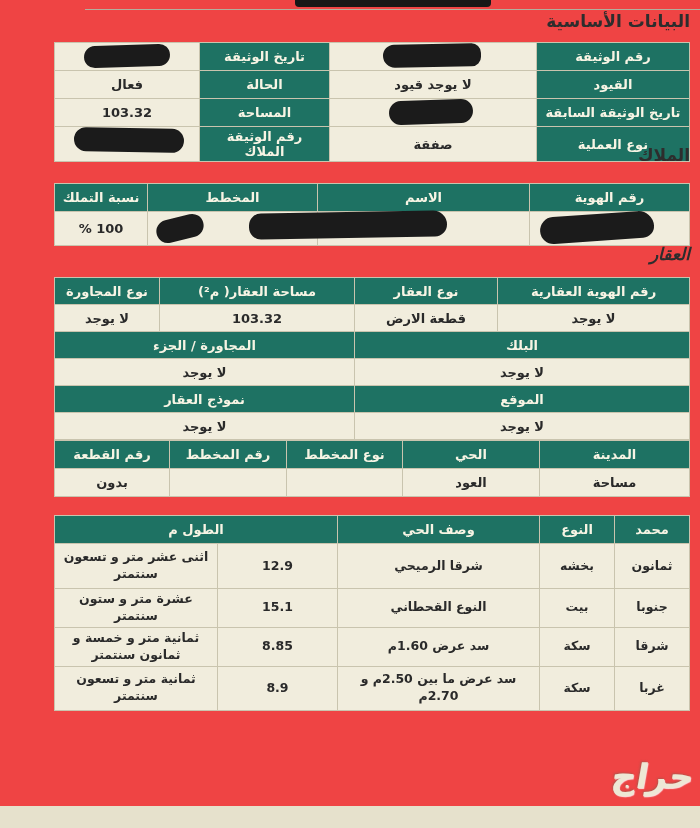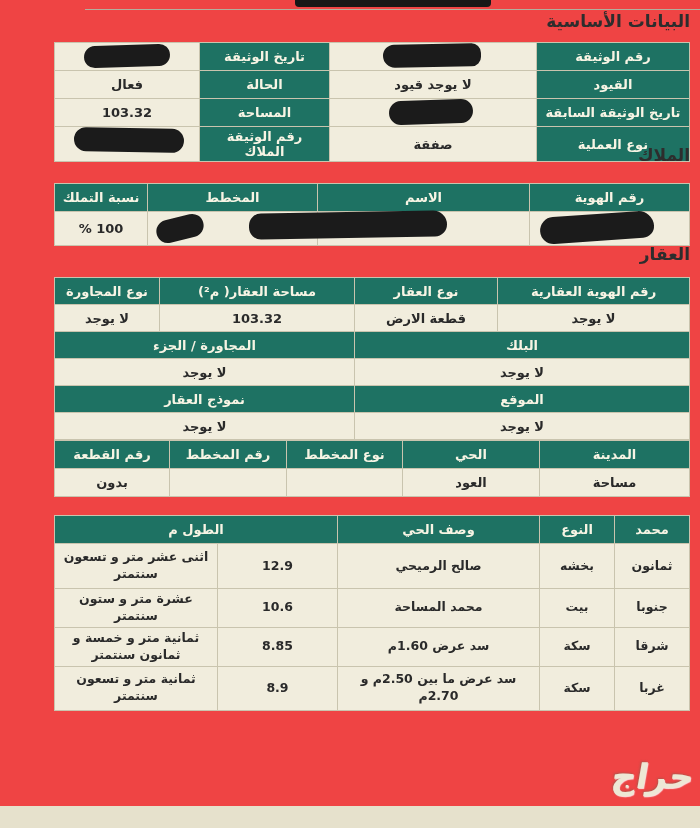--- a/index.html
+++ b/index.html
@@ -5,21 +5,21 @@
   html,body{margin:0;padding:0;}
   body{width:700px;height:828px;background:#e6e1cc;font-family:"DejaVu Sans",sans-serif;}
   .page{position:relative;width:700px;height:806px;background:#ef4444;overflow:hidden;direction:rtl;}
 
   .top-line{position:absolute;top:9px;left:85px;right:0;height:1px;background:#b3af9e;}
   .top-redaction{position:absolute;top:0;left:295px;width:196px;height:7px;background:#171717;border-radius:0 0 4px 4px;}
 
   .sec-title{position:absolute;right:10px;margin:0;font-size:17px;font-weight:bold;color:#2d2d2d;}
   .t-basic{top:11px;}
   .t-owners{top:145px;}
-  .t-property{top:244px;}
+  .t-property{top:244px;font-style:italic;}
 
   table.tbl{position:absolute;right:10px;width:635px;border-collapse:collapse;table-layout:fixed;}
   .tbl th,.tbl td{border:1px solid #c9c4ae;text-align:center;vertical-align:middle;padding:2px 5px;overflow:hidden;}
   .tbl th{background:#1e7263;color:#f7f4e4;font-size:13px;font-weight:bold;}
   .tbl td{background:#f1eddd;color:#2a2a2a;font-size:13px;font-weight:bold;}
 
   .basic{top:42px;}   .basic tr{height:28px;}
   .owners{top:183px;} .owners tr.hdr{height:28px;} .owners tr.val{height:34px;}
   .propA{top:277px;}  .propA tr{height:27px;}
   .propB{top:440px;}  .propB tr{height:28px;}
@@ -188,29 +188,29 @@
     <tbody>
         <tr class="hdr">
       <th>محمد</th>
       <th>النوع</th>
       <th>وصف الحي</th>
       <th colspan="2">الطول م</th>
     </tr>
     <tr class="r0">
       <td>ثمانون</td>
       <td>بخشه</td>
-      <td>صالح الرميحي</td>
+      <td>شرقا الرميحي</td>
       <td>12.9</td>
       <td>اثنى عشر متر و تسعون سنتمتر</td>
     </tr>
     <tr class="r1">
       <td>جنوبا</td>
       <td>بيت</td>
-      <td>محمد المساحة</td>
-      <td>10.6</td>
+      <td>النوع القحطاني</td>
+      <td>15.1</td>
       <td>عشرة متر و ستون سنتمتر</td>
     </tr>
     <tr class="r2">
       <td>شرقا</td>
       <td>سكة</td>
       <td>سد عرض 1.60م</td>
       <td>8.85</td>
       <td>ثمانية متر و خمسة و ثمانون سنتمتر</td>
     </tr>
     <tr class="r3">

